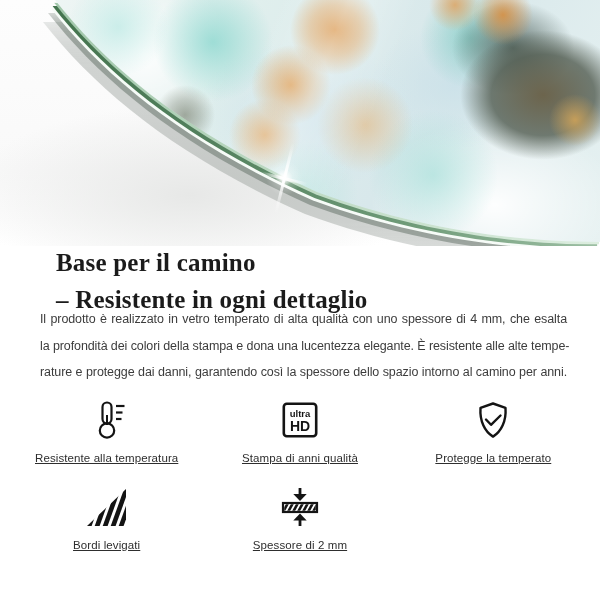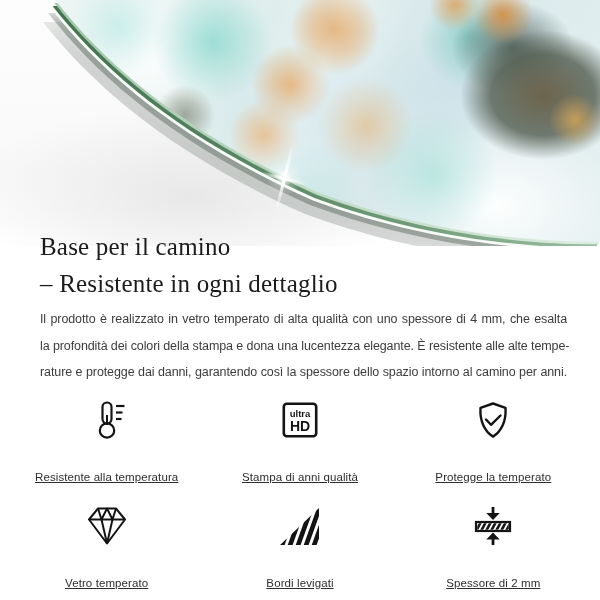--- a/index.html
+++ b/index.html
@@ -44,31 +44,31 @@
     radial-gradient(ellipse 160px 110px at 495px 205px, rgba(255,255,255,0.95) 0%, rgba(255,255,255,0) 78%),
     linear-gradient(115deg,#f2f7f6 0%,#e0efed 35%,#d8e8eb 65%,#e6f1f1 100%);}
   .sparkle{position:absolute;left:256px;top:150px;width:56px;height:56px;transform:rotate(14deg);
     background:radial-gradient(circle, rgba(255,255,255,1) 0%, rgba(255,255,255,0.85) 8%, rgba(255,255,255,0.25) 22%, rgba(255,255,255,0) 45%);}
   .sparkle::before{content:"";position:absolute;left:4px;right:4px;top:26.5px;height:3px;
     background:linear-gradient(90deg, rgba(255,255,255,0) 0%, rgba(255,255,255,0.95) 45%, rgba(255,255,255,0.95) 55%, rgba(255,255,255,0) 100%);}
   .sparkle::after{content:"";position:absolute;top:-8px;bottom:-8px;left:26.5px;width:3px;
     background:linear-gradient(180deg, rgba(255,255,255,0) 0%, rgba(255,255,255,0.95) 42%, rgba(255,255,255,0.95) 58%, rgba(255,255,255,0) 100%);}
 
   
-  .title{position:absolute;left:40px;top:228px;margin:0;font-family:"Liberation Serif","DejaVu Serif",serif;
-         font-size:25px;line-height:37px;font-weight:400;color:#1b1b1b;letter-spacing:0.2px;}
+  .title{position:absolute;left:40px;top:228px;margin:16px;font-family:"Liberation Serif","DejaVu Serif",serif;
+         font-size:25px;line-height:37px;font-weight:700;color:#1b1b1b;letter-spacing:0.2px;}
   .title span{display:block;}
   .description{position:absolute;left:40px;top:306px;width:527px;color:#3c3c3c;
          font-size:12.5px;letter-spacing:-0.1px;}
   .desc-line{line-height:26.5px;white-space:nowrap;text-align:justify;text-align-last:justify;}
 
   
   .features{position:absolute;left:10px;top:396px;width:580px;display:grid;
             grid-template-columns:repeat(3,1fr);row-gap:19px;}
-  .feature{display:flex;flex-direction:column;align-items:center;gap:19px;}
+  .feature{display:flex;flex-direction:column;align-items:center;}
   .icon-box{height:48px;display:flex;align-items:center;justify-content:center;}
   .feature .label{margin-top:8px;font-size:11.5px;color:#2e2e2e;letter-spacing:0.1px;text-decoration:underline;}
 </style>
 </head>
 <body>
 
 <div class="page">
 
   <div class="hero">
     <div class="layer edge-shadow2"></div>
@@ -121,32 +121,20 @@
     <div class="feature">
       <div class="icon-box">
         <svg width="44" height="44" viewBox="0 0 44 44" fill="none" stroke="#141414" stroke-width="2.4" stroke-linejoin="round">
           <path d="M22 5.5 L34.5 9.8 C35.4 23 30.3 33.6 22 38.6 C13.7 33.6 8.6 23 9.5 9.8 Z"></path>
           <path d="M15 21.5 L20 26.8 L29.5 17.5" stroke-linecap="round"></path>
         </svg>
       </div>
       <span class="label">Protegge la temperato</span>
     </div>
 
-    <div class="feature">
-      <div class="icon-box">
-        <svg width="44" height="44" viewBox="0 0 44 44" fill="none" stroke="#141414" stroke-width="2" stroke-linejoin="round">
-          <polygon points="4,15.5 13,4.5 31,4.5 40,15.5 22,39.5"></polygon>
-          <line x1="4" y1="15.5" x2="40" y2="15.5"></line>
-          <polyline points="13,4.5 16.5,15.5 22,4.5 27.5,15.5 31,4.5"></polyline>
-          <line x1="16.5" y1="15.5" x2="22" y2="39.5"></line>
-          <line x1="27.5" y1="15.5" x2="22" y2="39.5"></line>
-        </svg>
-      </div>
-      <span class="label">Vetro temperato</span>
-    </div>
 
     <div class="feature">
       <div class="icon-box">
         <svg width="44" height="44" viewBox="0 0 44 44">
           <defs>
               <clipPath id="ic-tri">
                 <polygon points="2,41 41,4 41,41"></polygon>
               </clipPath>
             </defs>
           <g clip-path="url(#ic-tri)" stroke="#141414" stroke-width="4.6">

